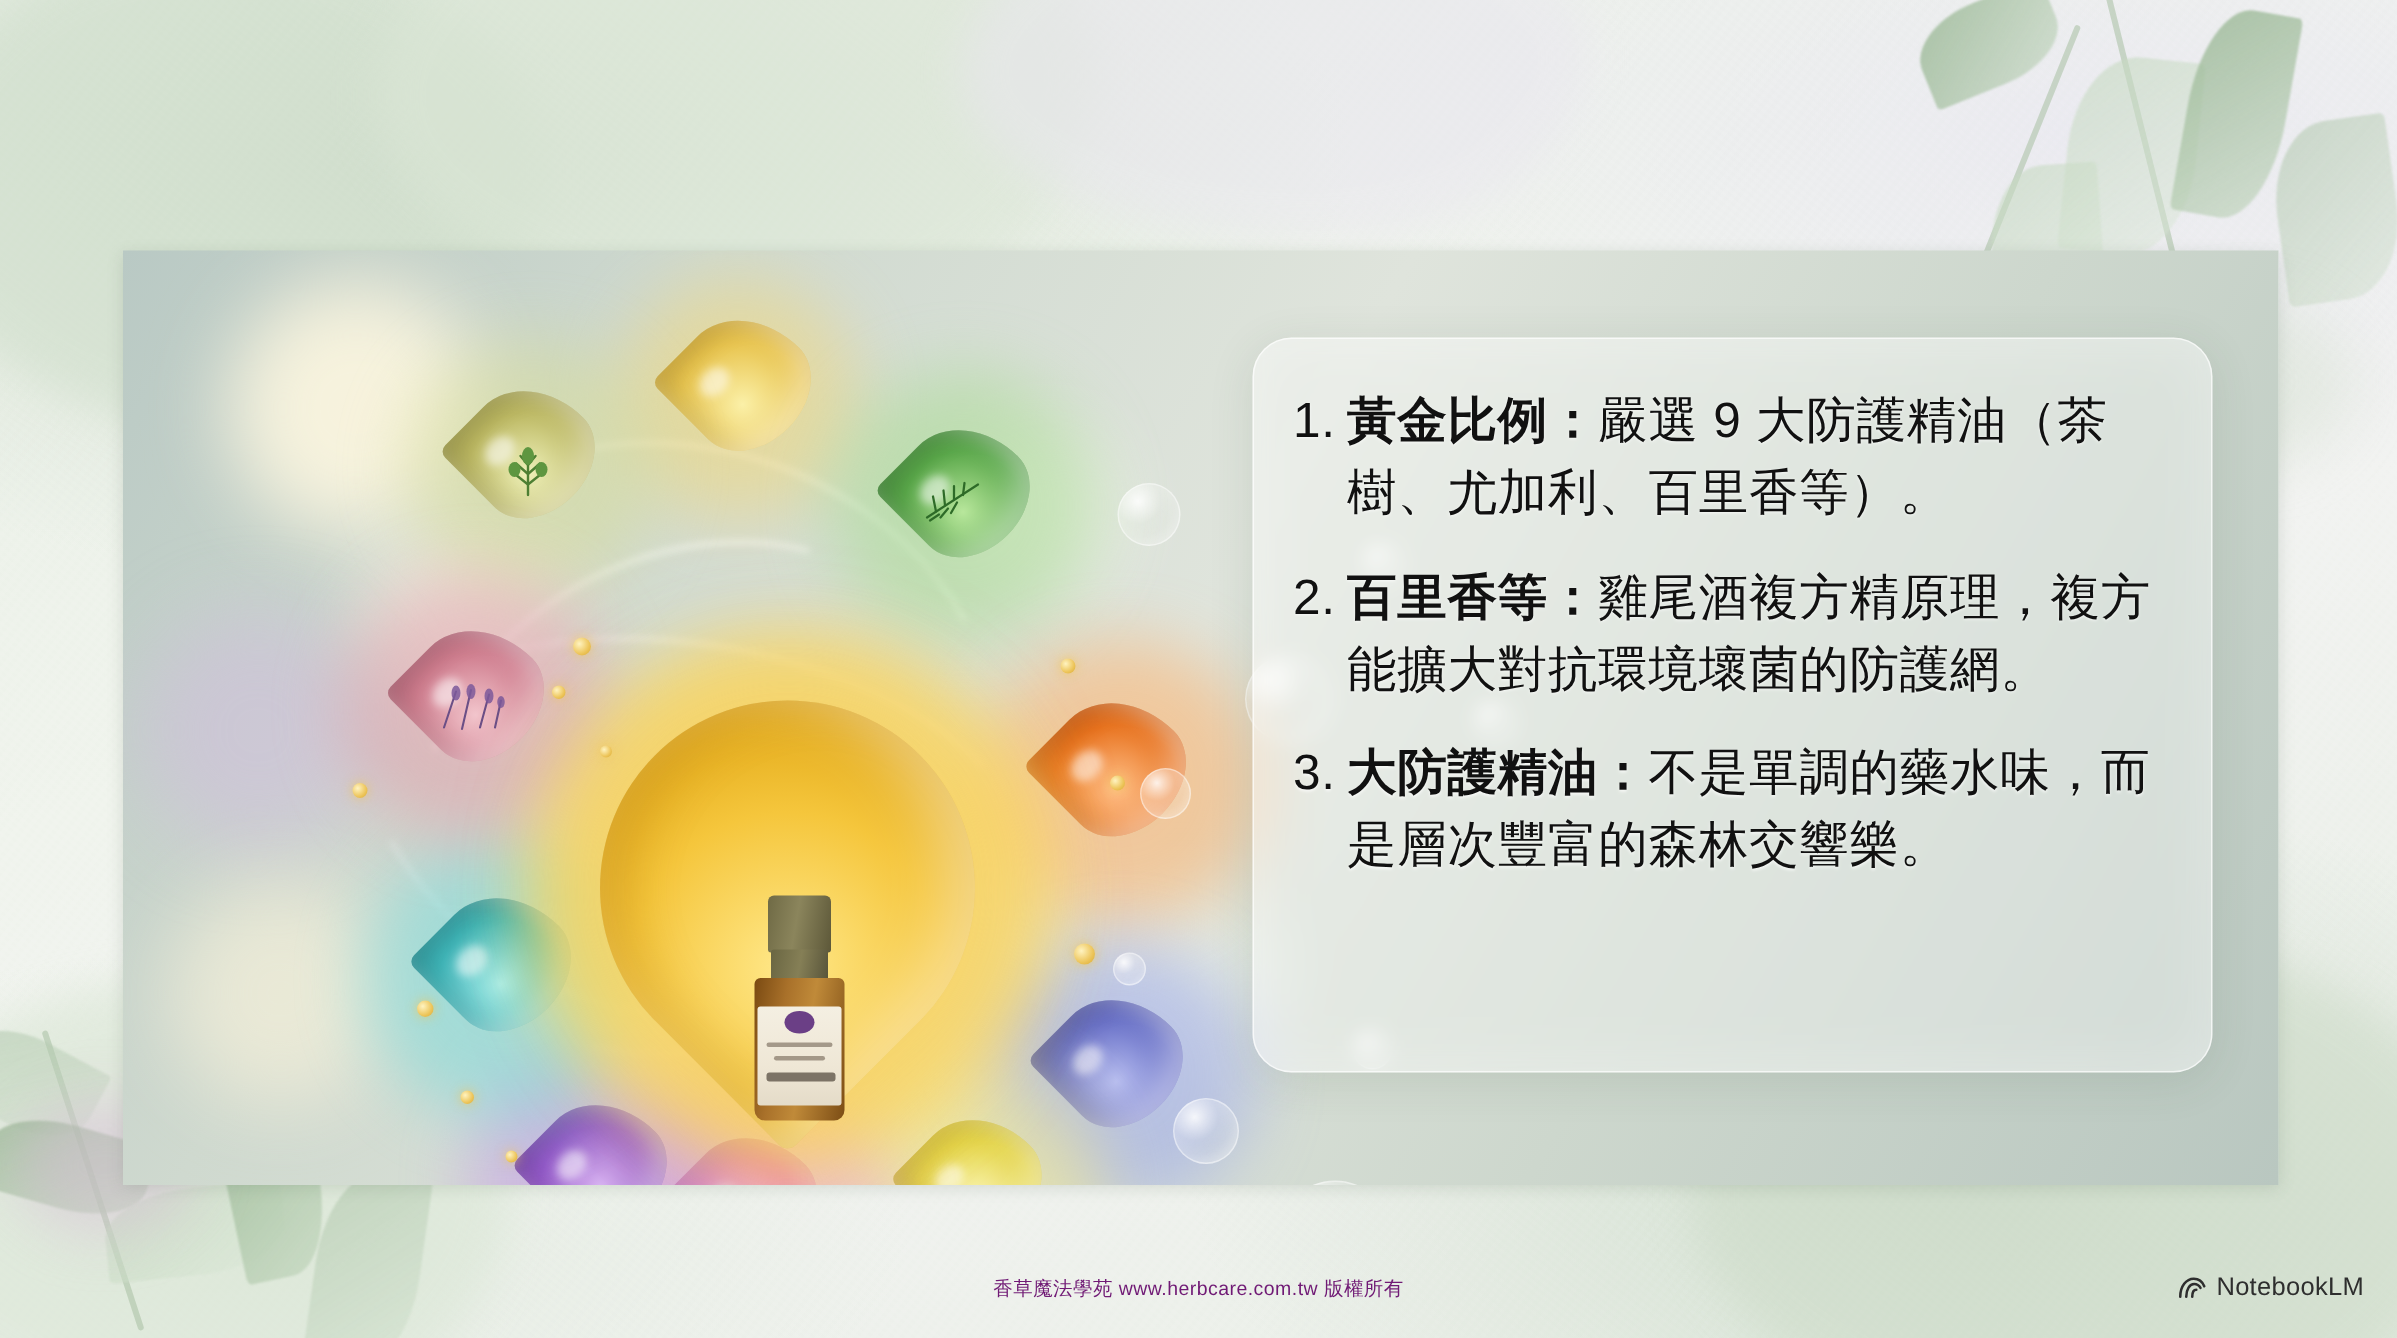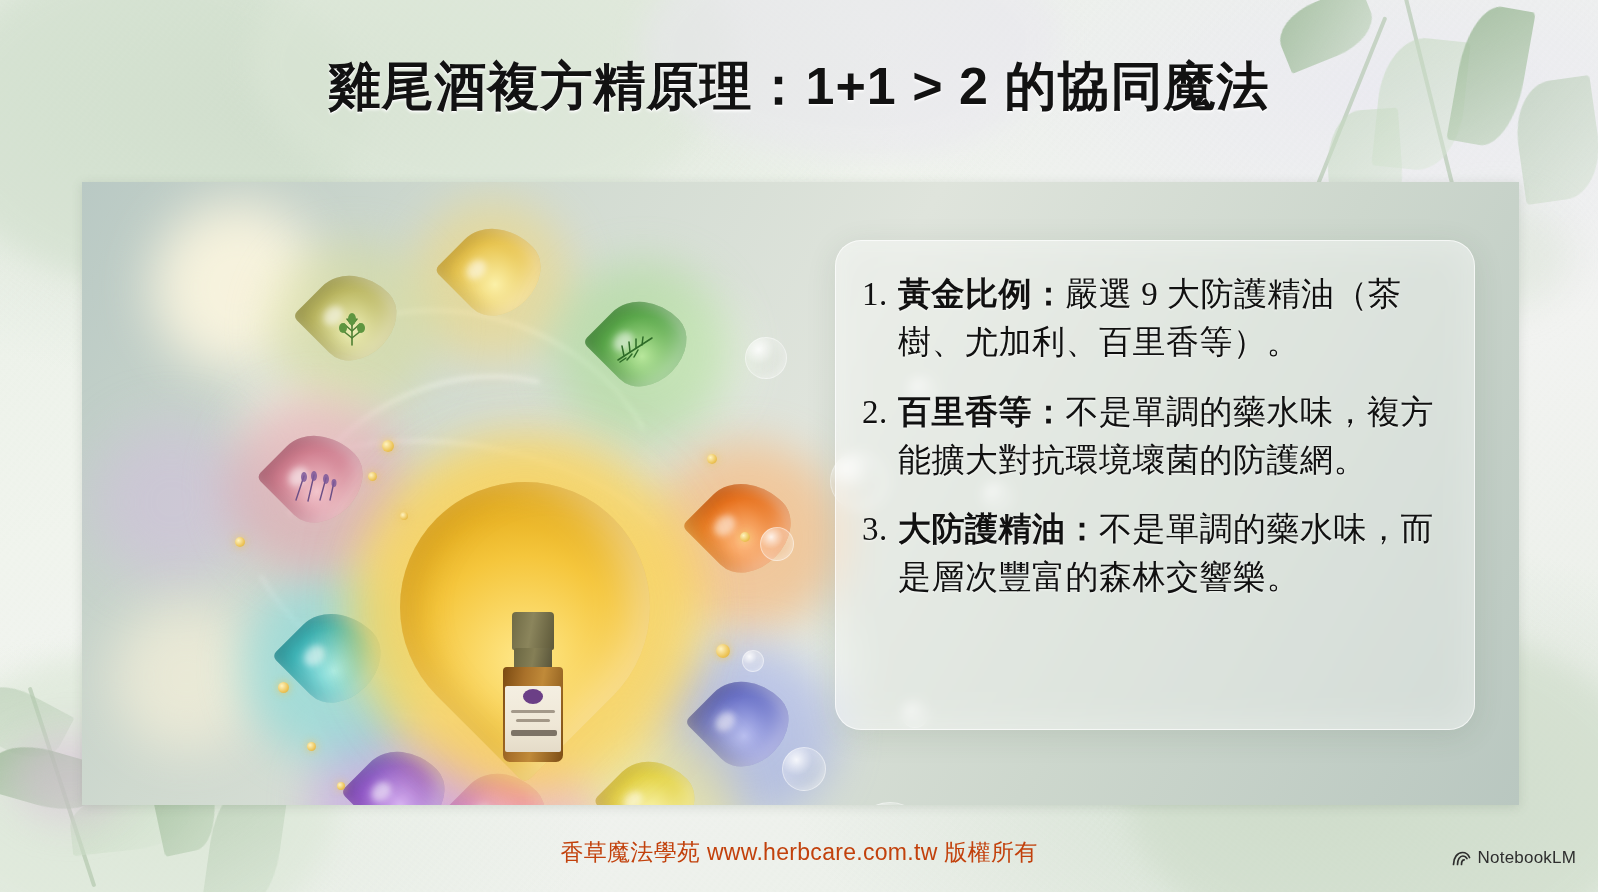--- a/index.html
+++ b/index.html
@@ -82,27 +82,26 @@
     letter-spacing: 1px;
     color: #121212;
     text-shadow: 0 2px 3px rgba(255,255,255,0.75), 0 1px 0 rgba(255,255,255,0.9);
     white-space: nowrap;
   }
 
   
   .panel {
     position: absolute;
     left: 82px;
-    top: 182px;
+    top: 167px;
     width: 1437px;
     height: 623px;
     overflow: hidden;
     box-shadow: 0 2px 10px rgba(90,110,90,0.18);
     background: linear-gradient(120deg, #b9c9c4 0%, #cfd9cf 22%, #dfe4dc 48%, #cdd7cd 72%, #b9c7c0 100%);
-    font-family: Liberation Serif, serif;
   }
   .panel-art { position: absolute; inset: 0; }
 
   
   .art-bokeh { position: absolute; border-radius: 50%; filter: blur(26px); }
 
   
   .ribbon {
     position: absolute;
     border: 3px solid rgba(255,255,255,0.55);
@@ -253,22 +252,22 @@
     color: #111;
   }
   .pt-head { font-weight: 700; }
 
   
   .footer {
     position: absolute;
     left: 0; right: 0;
     bottom: 24px;
     text-align: center;
-    font-size: 23px;
-    color: #c2410c;
+    font-size: 13px;
+    color: #701a75;
     letter-spacing: .3px;
   }
   .brand {
     position: absolute;
     right: 22px;
     bottom: 24px;
     display: flex;
     align-items: center;
     gap: 7px;
     font-size: 17px;
@@ -305,21 +304,20 @@
     <div class="leaf soft" style="left:-10px; top:20px;  width:96px; height:60px;  transform:rotate(28deg);"></div>
     <div class="leaf" style="left:10px;  top:78px;  width:110px;height:56px;  transform:rotate(16deg);"></div>
     <div class="leaf pale" style="left:90px;  top:120px; width:120px;height:58px;  transform:rotate(-6deg);"></div>
     <div class="leaf" style="left:170px; top:40px;  width:62px; height:140px; transform:rotate(-12deg);"></div>
     <div class="leaf soft" style="left:230px; top:110px; width:70px; height:130px; transform:rotate(8deg);"></div>
   </div>
 
   <div class="bokeh" style="left:10px; bottom:70px; width:120px; height:90px; background:rgba(214,186,214,0.45);"></div>
   <div class="bokeh" style="right:30px; top:200px; width:140px; height:110px; background:rgba(205,220,200,0.35);"></div>
 
-  <h1 class="title">雞尾酒複方精原理：1+1 &gt; 2 的協同魔法</h1>
 
   <div class="panel">
     <div class="panel-art">
 
       <div class="art-bokeh" style="left:70px;  top:20px;   width:170px; height:170px; background:rgba(255,248,225,0.85);"></div>
       <div class="art-bokeh" style="left:160px; top:180px;  width:130px; height:130px; background:rgba(255,250,235,0.60);"></div>
       <div class="art-bokeh" style="left:10px;  top:240px;  width:160px; height:160px; background:rgba(208,190,220,0.55);"></div>
       <div class="art-bokeh" style="left:30px;  top:420px;  width:150px; height:150px; background:rgba(255,245,220,0.55);"></div>
       <div class="art-bokeh" style="left:300px; top:430px;  width:120px; height:120px; background:rgba(255,252,240,0.45);"></div>
       <div class="art-bokeh" style="left:560px; top:120px;  width:110px; height:110px; background:rgba(255,255,248,0.40);"></div>
@@ -444,21 +442,21 @@
       <div class="bubble" style="left:900px; top:300px; width:30px;  height:30px;"></div>
 
     </div>
 
     <div class="glass-card" style="left:753px; top:58px; width:640px; height:490px;">
       <ol class="points">
         <li>
           <span class="pt-head">黃金比例：</span><span>嚴選 9 大防護精油（茶樹、尤加利、百里香等）。</span>
         </li>
         <li>
-          <span class="pt-head">百里香等：</span><span>不是單調的藥水味，複方能擴大對抗環境壞菌的防護網。</span>
+          <span class="pt-head">百里香等：</span><span>雞尾酒複方精原理，複方能擴大對抗環境壞菌的防護網。</span>
         </li>
         <li>
           <span class="pt-head">大防護精油：</span><span>不是單調的藥水味，而是層次豐富的森林交響樂。</span>
         </li>
       </ol>
     </div>
   </div>
 
   <div class="footer">香草魔法學苑 www.herbcare.com.tw 版權所有</div>
 

